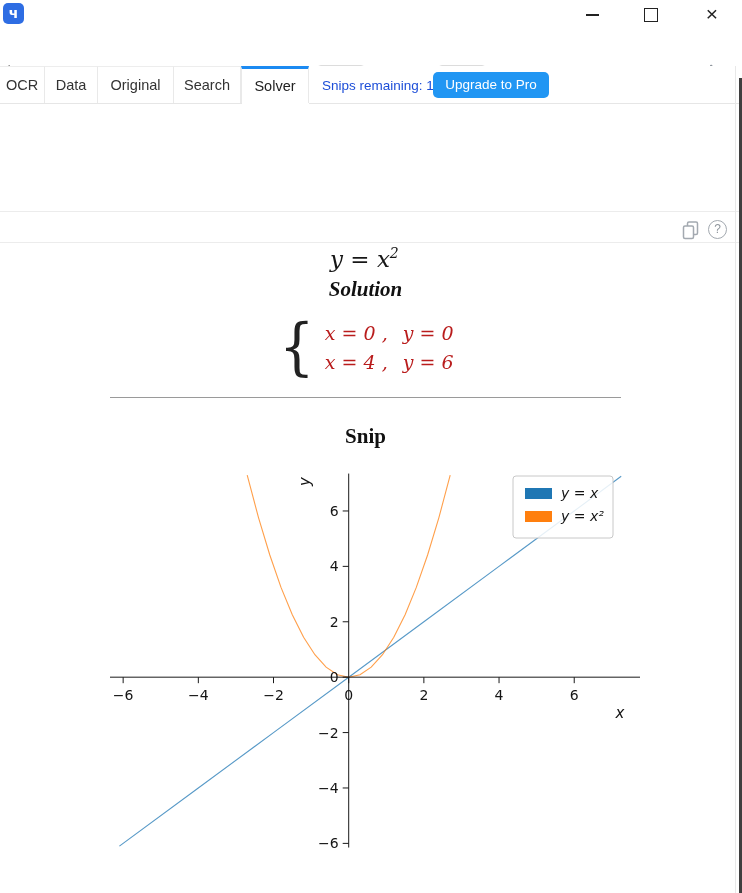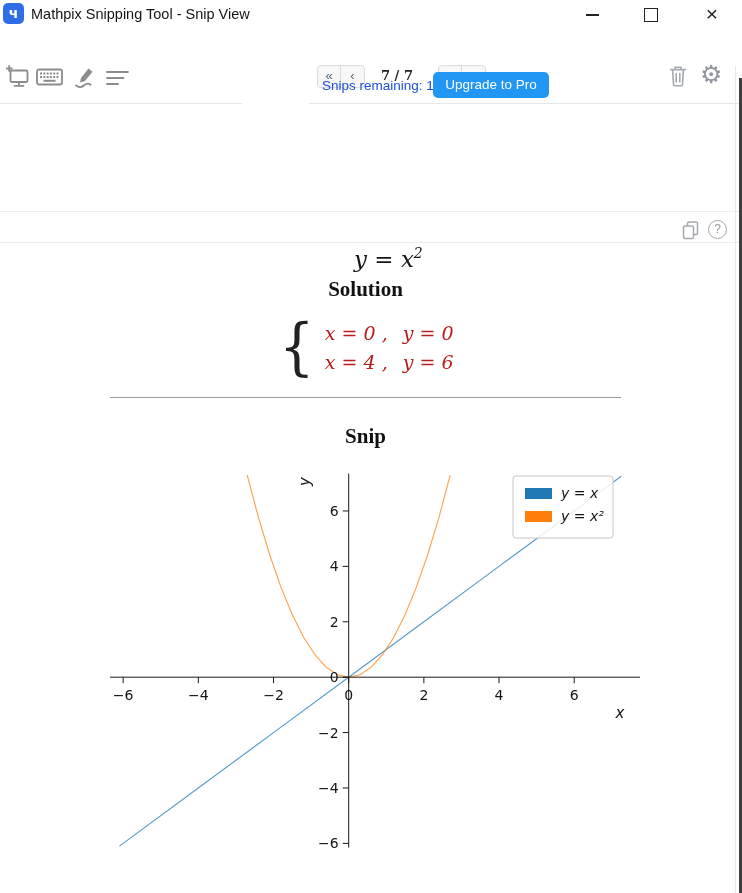--- a/index.html
+++ b/index.html
@@ -37,35 +37,35 @@
   .tab.active { border-top:3px solid #1b8af2; border-left:1px solid #e9e9e9; color:#222; }
   .tabbar-line { position:absolute; left:0; top:103px; width:742px; height:1px; background:#e6e6e6; }
   .tabbar-line-cover { position:absolute; left:242px; top:103px; width:67px; height:1px; background:#fff; }
   .snips-remaining { position:absolute; left:322px; top:78px; font-size:13.5px; color:#1d4ed8; }
   .upgrade-btn { position:absolute; left:433px; top:72px; width:116px; height:26px; background:#2196f3;
                  border:none; border-radius:5px; color:#fff; font-size:13.5px; line-height:26px;
                  text-align:center; font-family:inherit; }
 
   
   .snip-area { position:absolute; left:0; top:104px; width:735px; height:107px; background:#fff; }
-  .eq { position:absolute; left:330px; font:italic 23px "DejaVu Serif",serif; color:#161616;margin-left:24px; }
+  .eq { position:absolute; left:330px; font:italic 23px "DejaVu Serif",serif; color:#161616; }
   .eq sup { font-size:14px; }
   .eq1 { top:108px; } .eq2 { top:141px; }
 
   
   .band { position:absolute; left:0; top:211px; width:742px; height:32px;
           border-top:1px solid #ececec; border-bottom:1px solid #ececec; background:#fff; }
   .copy-ic { position:absolute; left:682px; top:221px; }
   .help-ic { position:absolute; left:708px; top:220px; width:19px; height:19px; border:1.6px solid #a3a9b0;
              border-radius:50%; text-align:center; font-size:12px; line-height:16px; color:#8e959c; }
 
   
   .sol-heading, .graph-heading { position:absolute; left:110px; width:511px; text-align:center;
         font:bold 21px "Liberation Serif","DejaVu Serif",serif; color:#111; }
-  .sol-heading { top:277px; }
+  .sol-heading { top:277px;font-style:italic; }
   .graph-heading { top:424px; }
   .system { position:absolute; left:110px; top:313px; width:511px; display:flex;
             justify-content:center; align-items:center; }
   .brace { font:300 62px/68px "DejaVu Serif",serif; color:#222; margin-right:8px;
            transform:scaleX(.9); }
   .sys-rows { display:flex; flex-direction:column; gap:7px; }
   .sys-row { display:flex; font:italic 19px "DejaVu Serif",serif; color:#b91c1c; }
   .sys-row .lft { width:78px; }
   .sys-row .rgt { }
   .divider { position:absolute; left:110px; top:397px; width:511px; height:1px; background:#9a9a9a; }
@@ -84,21 +84,20 @@
   svg.icon .fillpart { fill:#8c8c8c; stroke:none; }
   svg.grey-ic { stroke:#a3a9b0; fill:none; stroke-width:1.5; stroke-linecap:round; stroke-linejoin:round; }
 </style>
 </head>
 <body>
 
 <div class="window">
 
   <div class="titlebar">
     <div class="logo">ч</div>
-    <div class="win-title">Mathpix Snipping Tool - Snip View</div>
     <div class="win-min"></div>
     <div class="win-max"></div>
     <div class="win-close">×</div>
   </div>
 
   <div class="toolbar">
     <svg class="icon tool-ic" style="left:6px;top:37px" width="25" height="24" viewBox="0 0 25 24">
       <path d="M3.2,1 v5 M0.7,3.5 h5"></path>
       <rect x="4.5" y="5.5" width="17" height="11.5" rx="1.2"></rect>
       <path d="M13,17.5 v3 M8.5,20.8 h9"></path>
@@ -138,20 +137,27 @@
       <div class="pager-btn disabled">›</div>
       <div class="pager-btn disabled">»</div>
     </div>
 
     <svg class="grey-ic tool-ic" style="left:668px;top:37px;stroke-width:1.6" width="20" height="22" viewBox="0 0 20 22">
       <path d="M7,4 V2.2 h6 V4 M2.5,4.6 h15 M4.6,4.6 l0.9,14.8 a1.4,1.4 0 0 0 1.4,1.3 h6.2 a1.4,1.4 0 0 0 1.4,-1.3 L15.4,4.6 M8.2,8.5 v8.5 M11.8,8.5 v8.5"></path>
     </svg>
     <div class="gear">⚙</div>
   </div>
 
+  <div class="tabbar">
+    <div class="tab" style="width:45px">OCR</div>
+    <div class="tab" style="width:53px">Data</div>
+    <div class="tab" style="width:76px">Original</div>
+    <div class="tab" style="width:67px">Search</div>
+    <div class="tab active" style="width:68px">Solver</div>
+  </div>
   <div class="tabbar-line"></div>
   <div class="tabbar-line-cover"></div>
   <div class="snips-remaining">Snips remaining: 1</div>
   <button class="upgrade-btn">Upgrade to Pro</button>
 
   <div class="snip-area">
     <div class="eq eq1"><span>y = x</span><sup></sup></div>
     <div class="eq eq2"><span>y = x</span><sup>2</sup></div>
   </div>
 

